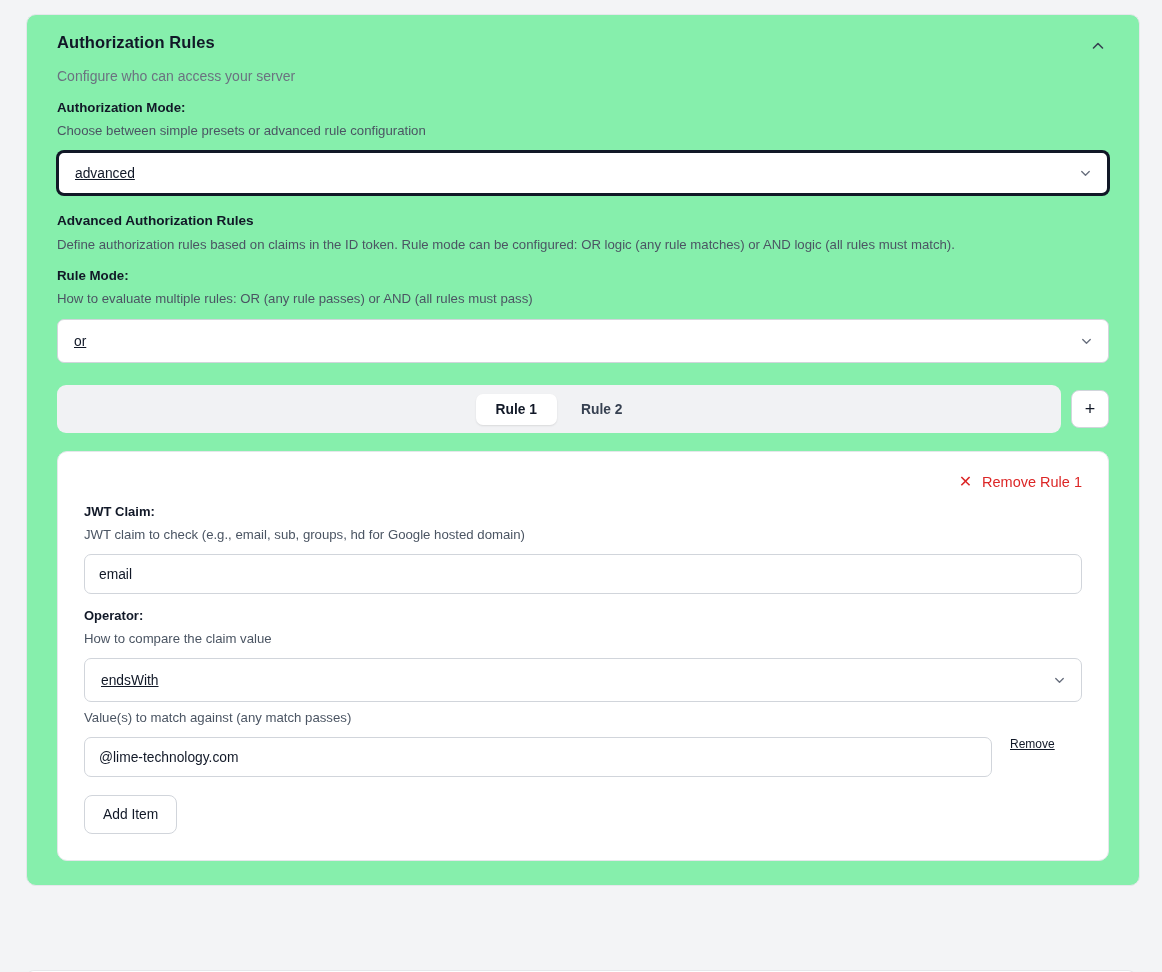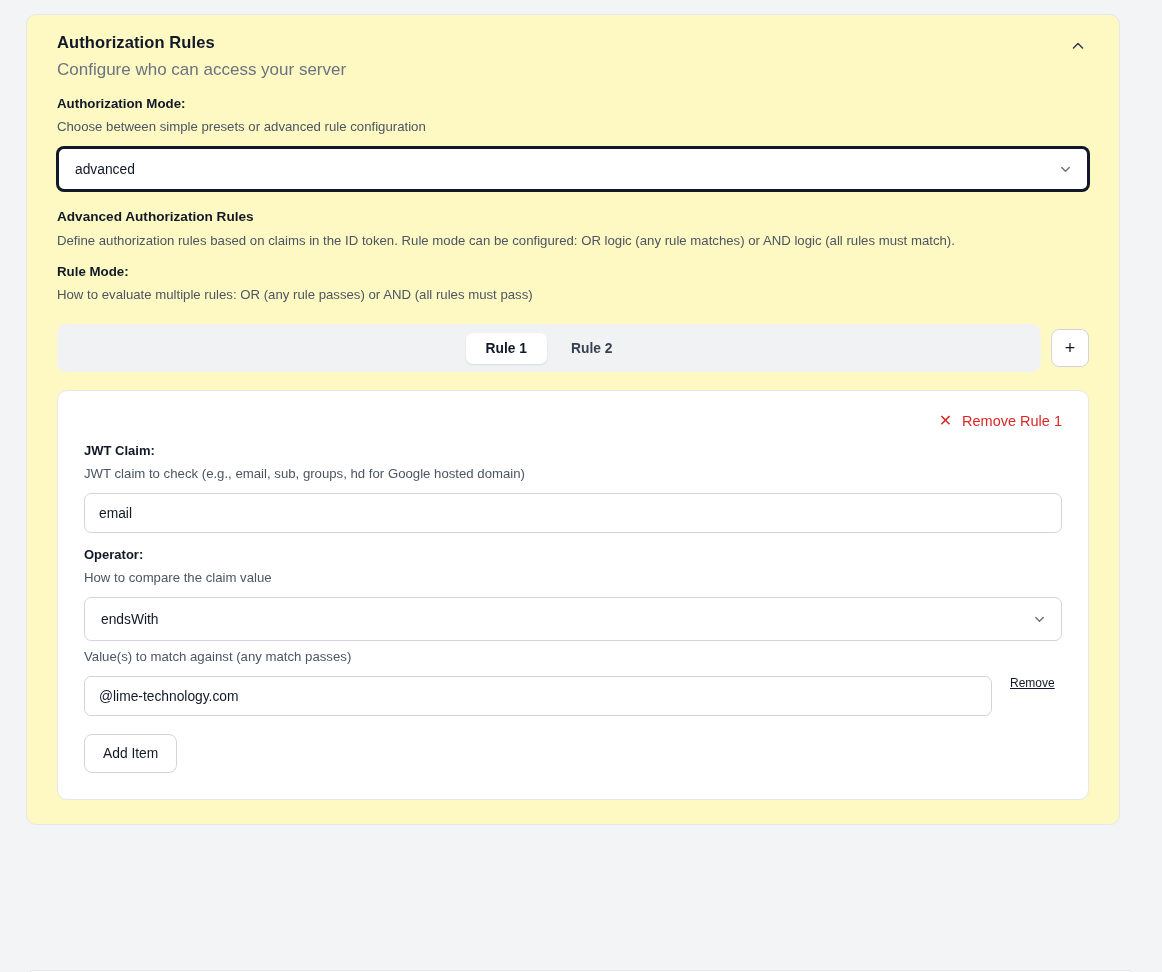--- a/index.html
+++ b/index.html
@@ -20,42 +20,42 @@
     position: relative;
     width: 1162px;
     height: 972px;
     padding: 0 18px;
   }
 
   .panel {
     position: absolute;
     top: 14px;
     left: 26px;
-    right: 42px;
-    background: #fef9c3;
+    right: 22px;
+    background: #86efac;
     border: 1px solid #e5e7eb;
     border-radius: 10px;
     padding: 18px 30px 24px 30px;
   }
 
   .panel-header {
     display: flex;
     align-items: flex-start;
     justify-content: space-between;
   }
   .panel-title {
     font-size: 16.5px;
     font-weight: 600;
     color: #111827;
     letter-spacing: .1px;
   }
   .panel-subtitle {
-    font-size: 17px;
+    font-size: 14px;
     color: #6b7280;
-    margin-top: 8px;
+    margin-top: 16px;
   }
   .chevron-btn {
     width: 22px;
     height: 22px;
     display: flex;
     align-items: center;
     justify-content: center;
     cursor: pointer;
     color: #374151;
     margin-top: 2px;
@@ -79,20 +79,21 @@
     height: 44px;
     border: 1px solid #d1d5db;
     border-radius: 7px;
     background: #ffffff;
     display: flex;
     align-items: center;
     padding: 0 16px;
     font-size: 13.8px;
     color: #111827;
     cursor: pointer;
+    text-decoration: underline;
   }
   .select.focused {
     border: 2px solid #111827;
     box-shadow: 0 0 0 1px #111827;
   }
   .select .caret {
     position: absolute;
     right: 14px;
     top: 50%;
     transform: translateY(-50%);
@@ -278,20 +279,28 @@
           </svg>
       </span>
     </div>
 
     <div class="section-title">Advanced Authorization Rules</div>
     <div class="section-desc">Define authorization rules based on claims in the ID token. Rule mode can be configured: OR logic (any rule matches) or AND logic (all rules must match).</div>
 
     <div class="field-label">Rule Mode:</div>
     <div class="field-help">How to evaluate multiple rules: OR (any rule passes) or AND (all rules must pass)</div>
 
+    <div class="select">
+      <span>or</span>
+      <span class="caret">
+        <svg width="15" height="15" viewBox="0 0 16 16" fill="none" stroke="currentColor" stroke-width="1.5" stroke-linecap="round" stroke-linejoin="round">
+            <polyline points="4,6.5 8,10.5 12,6.5"></polyline>
+          </svg>
+      </span>
+    </div>
 
     <div class="tabstrip-row">
       <div class="tabstrip">
         <button class="tab active">Rule 1</button>
         <button class="tab">Rule 2</button>
       </div>
       <div class="add-tab-btn">+</div>
     </div>
 
     <div class="rule-card">

